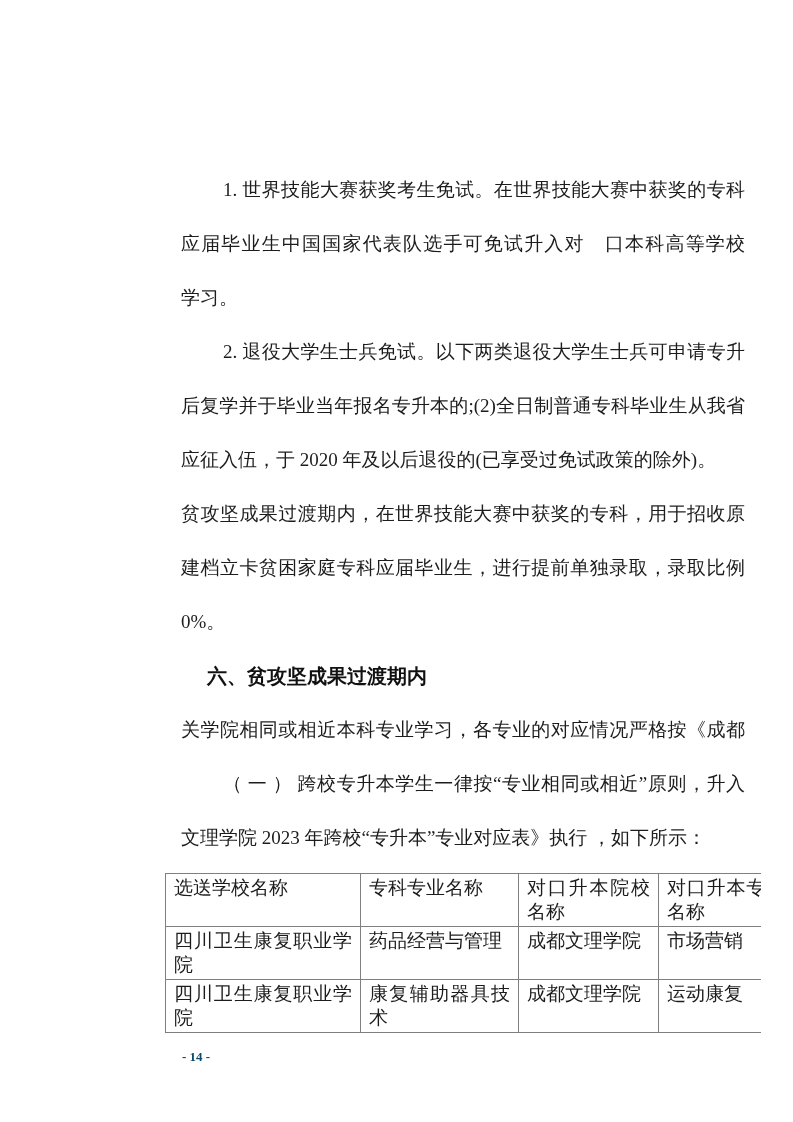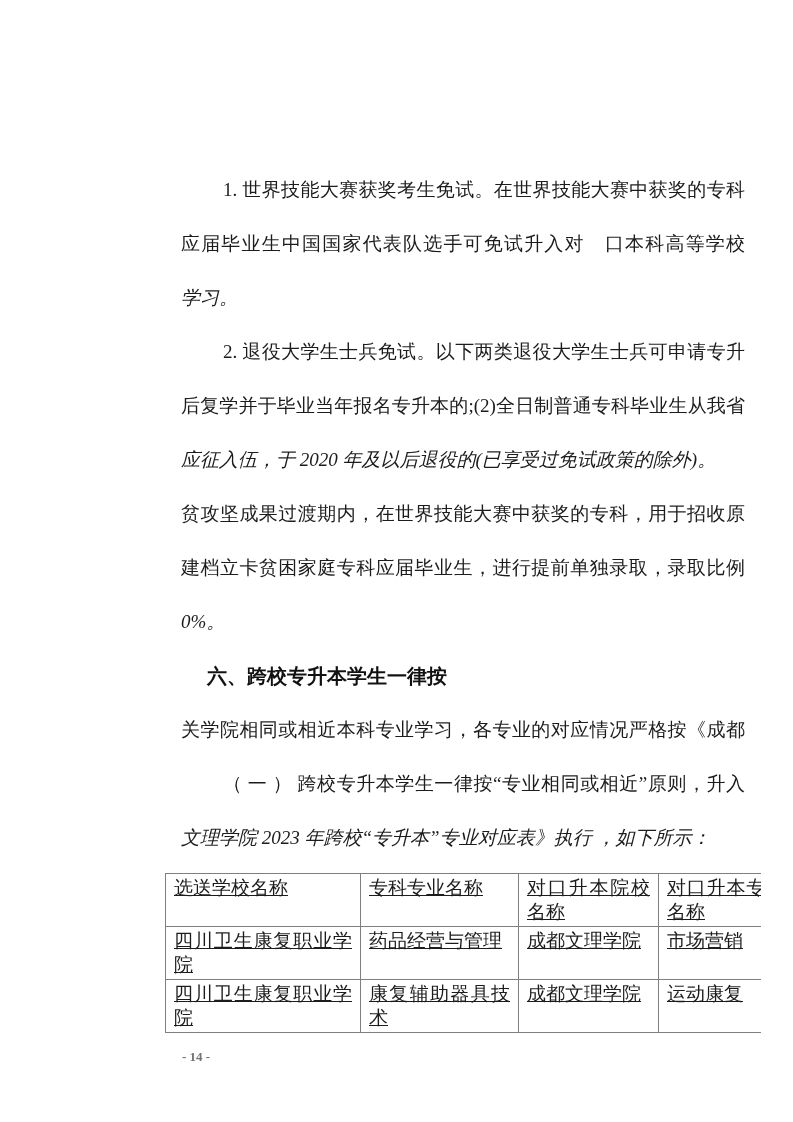--- a/index.html
+++ b/index.html
@@ -23,37 +23,36 @@
   .line {
     font-size: 19px;
     line-height: 38px;
     height: 38px;
     overflow: hidden;
     text-align: justify;
     text-align-last: justify;
     white-space: normal;
   }
   .line.first { text-indent: 42px; }
-  .line.last { text-align-last: left; font-style: italic; }
+  .line.last { text-align-last: left; }
   .heading {
     margin-top: 6px;
     font-family: "Liberation Sans", "DejaVu Sans", sans-serif;
     font-weight: bold;
     font-size: 20px;
     line-height: 38px;
     height: 38px;
     text-indent: 42px;
     color: #111111;
   }
   table.mapping {
     margin-top: 14px;
     width: 628px;
     table-layout: fixed;
     border-collapse: collapse;
-    text-decoration: underline;
   }
   table.mapping col.c1 { width: 195px; }
   table.mapping col.c2 { width: 158px; }
   table.mapping col.c3 { width: 140px; }
   table.mapping col.c4 { width: 135px; }
   table.mapping th, table.mapping td {
     border: 1px solid #7f7f7f;
     font-weight: normal;
     font-size: 19px;
     line-height: 24px;
@@ -62,21 +61,21 @@
     text-align: justify;
     overflow: hidden;
   }
   table.mapping thead tr { height: 53px; }
   table.mapping tbody tr { height: 50px; }
   .page-number {
     margin-top: 16px;
     margin-left: 33px;
     font-size: 13px;
     font-weight: bold;
-    color: #737373;
+    color: #0c4a6e;
   }
 </style>
 </head>
 <body>
 
 <div class="page">
   <div class="content">
 
     <div id="paras-before">
         <div class="para">
@@ -89,21 +88,21 @@
           <div class="line">后复学并于毕业当年报名专升本的;(2)全日制普通专科毕业生从我省</div>
           <div class="line last">应征入伍，于 2020 年及以后退役的(已享受过免试政策的除外)。</div>
         </div>
         <div class="para">
           <div class="line">贫攻坚成果过渡期内，在世界技能大赛中获奖的专科，用于招收原</div>
           <div class="line">建档立卡贫困家庭专科应届毕业生，进行提前单独录取，录取比例</div>
           <div class="line last">0%。</div>
         </div>
       </div>
 
-    <div class="heading">六、跨校专升本学生一律按</div>
+    <div class="heading">六、贫攻坚成果过渡期内</div>
 
     <div id="paras-after">
         <div class="para">
           <div class="line">关学院相同或相近本科专业学习，各专业的对应情况严格按《成都</div>
           <div class="line first">（ 一 ） 跨校专升本学生一律按“专业相同或相近”原则，升入有</div>
           <div class="line last">文理学院 2023 年跨校“专升本”专业对应表》执行 ，如下所示：</div>
         </div>
       </div>
 
     <table class="mapping">

